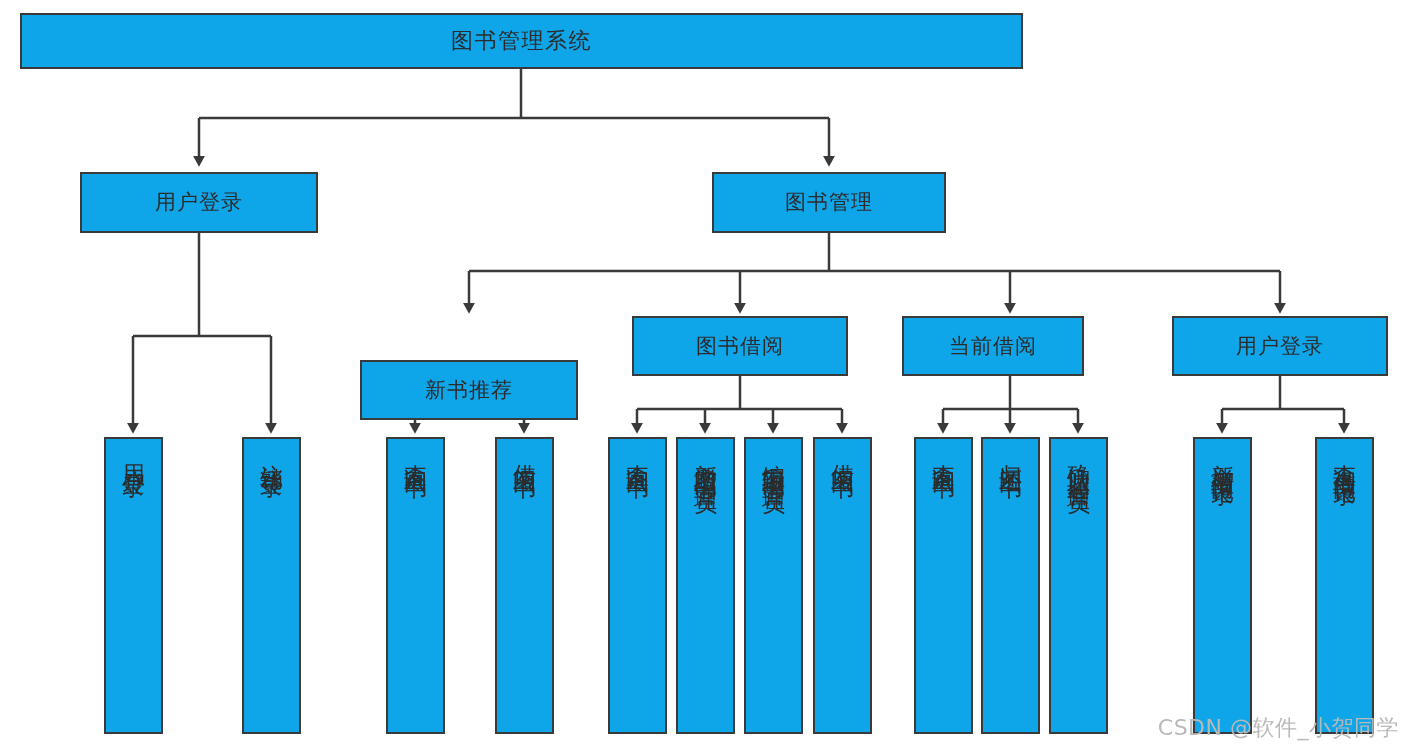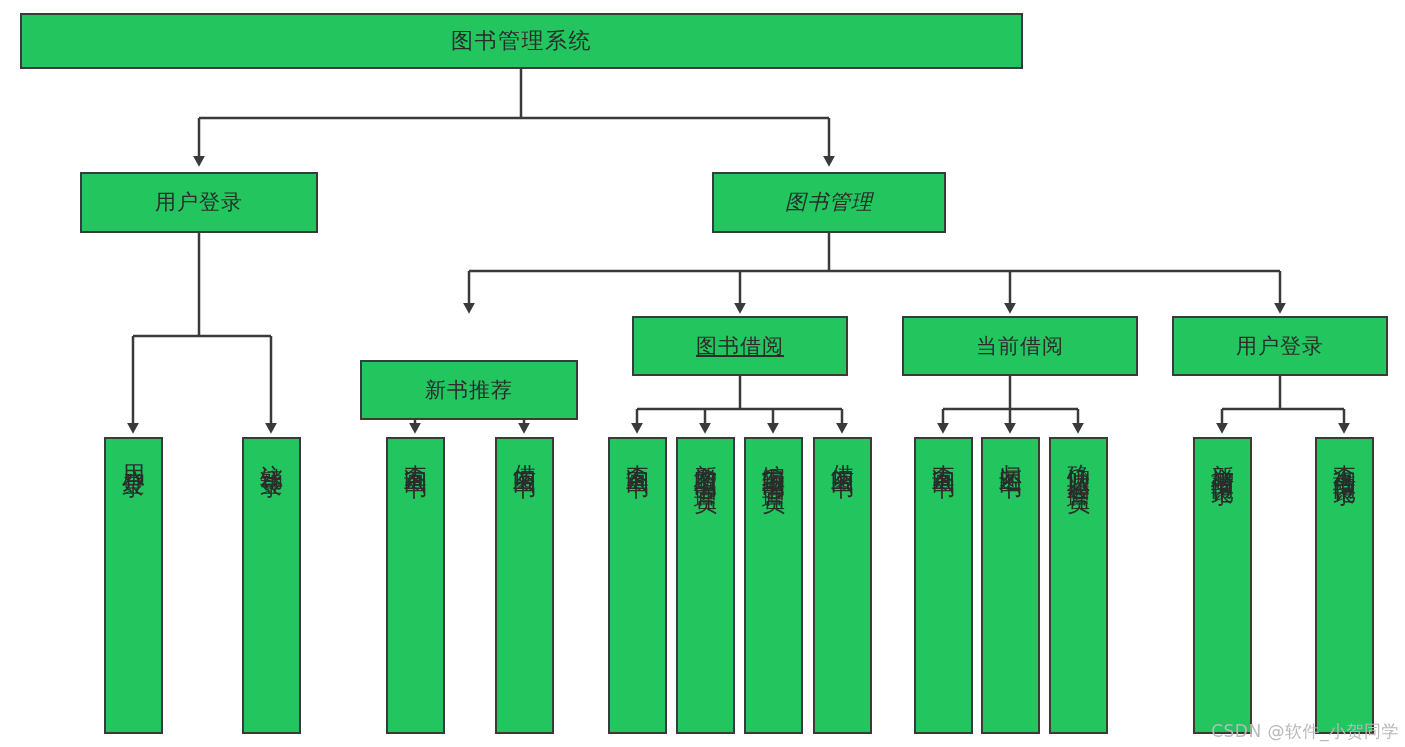--- a/index.html
+++ b/index.html
@@ -12,21 +12,21 @@
   }
   #canvas{position:relative;width:1405px;height:747px;}
 
   
   #wires{position:absolute;left:0;top:0;width:1405px;height:747px;}
 
   
   .node{
     position:absolute;
     box-sizing:border-box;
-    background:#22c55e;
+    background:#0ea5e9;
     border:2.5px solid #3a3a3a;
     display:flex;
     align-items:center;
     justify-content:center;
     color:#2b2b2b;
     z-index:2;
   }
   .node .lbl{
     display:block;
     text-align:center;
@@ -51,21 +51,21 @@
     font-size:23px;
     letter-spacing:4px;
     line-height:1;
     white-space:nowrap;
   }
 
   
   #watermark{
     position:absolute;
     right:6px;bottom:4px;
-    font-size:17px;
+    font-size:22px;
     color:#b9b9b9;
     letter-spacing:0.5px;
     z-index:5;
     white-space:nowrap;
     font-family:"DejaVu Sans","Liberation Sans",sans-serif;
   }
 </style>
 </head>
 <body>
 
@@ -122,33 +122,33 @@
   </svg>
 
   <div class="node h-node" id="node-root" style="left:20px;top:13px;width:1003px;height:56px;">
     <span class="lbl">图书管理系统</span>
   </div>
 
   <div class="node h-node" style="left:80px;top:172px;width:238px;height:61px;">
     <span class="lbl">用户登录</span>
   </div>
 
-  <div class="node h-node" style="left:712px;top:172px;width:234px;height:61px;font-style:italic;">
+  <div class="node h-node" style="left:712px;top:172px;width:234px;height:61px;">
     <span class="lbl">图书管理</span>
   </div>
 
   <div class="node h-node" style="left:360px;top:316px;width:218px;height:60px;margin-top:44px;">
     <span class="lbl">新书推荐</span>
   </div>
 
-  <div class="node h-node" style="left:632px;top:316px;width:216px;height:60px;text-decoration:underline;">
+  <div class="node h-node" style="left:632px;top:316px;width:216px;height:60px;">
     <span class="lbl">图书借阅</span>
   </div>
 
-  <div class="node h-node" style="left:902px;top:316px;width:236px;height:60px;">
+  <div class="node h-node" style="left:902px;top:316px;width:182px;height:60px;">
     <span class="lbl">当前借阅</span>
   </div>
 
   <div class="node h-node" style="left:1172px;top:316px;width:216px;height:60px;">
     <span class="lbl">用户登录</span>
   </div>
 
   <div class="node v-node" style="left:104px;top:437px;width:59px;height:297px;">
     <span class="lbl">用户登录</span>
   </div>

